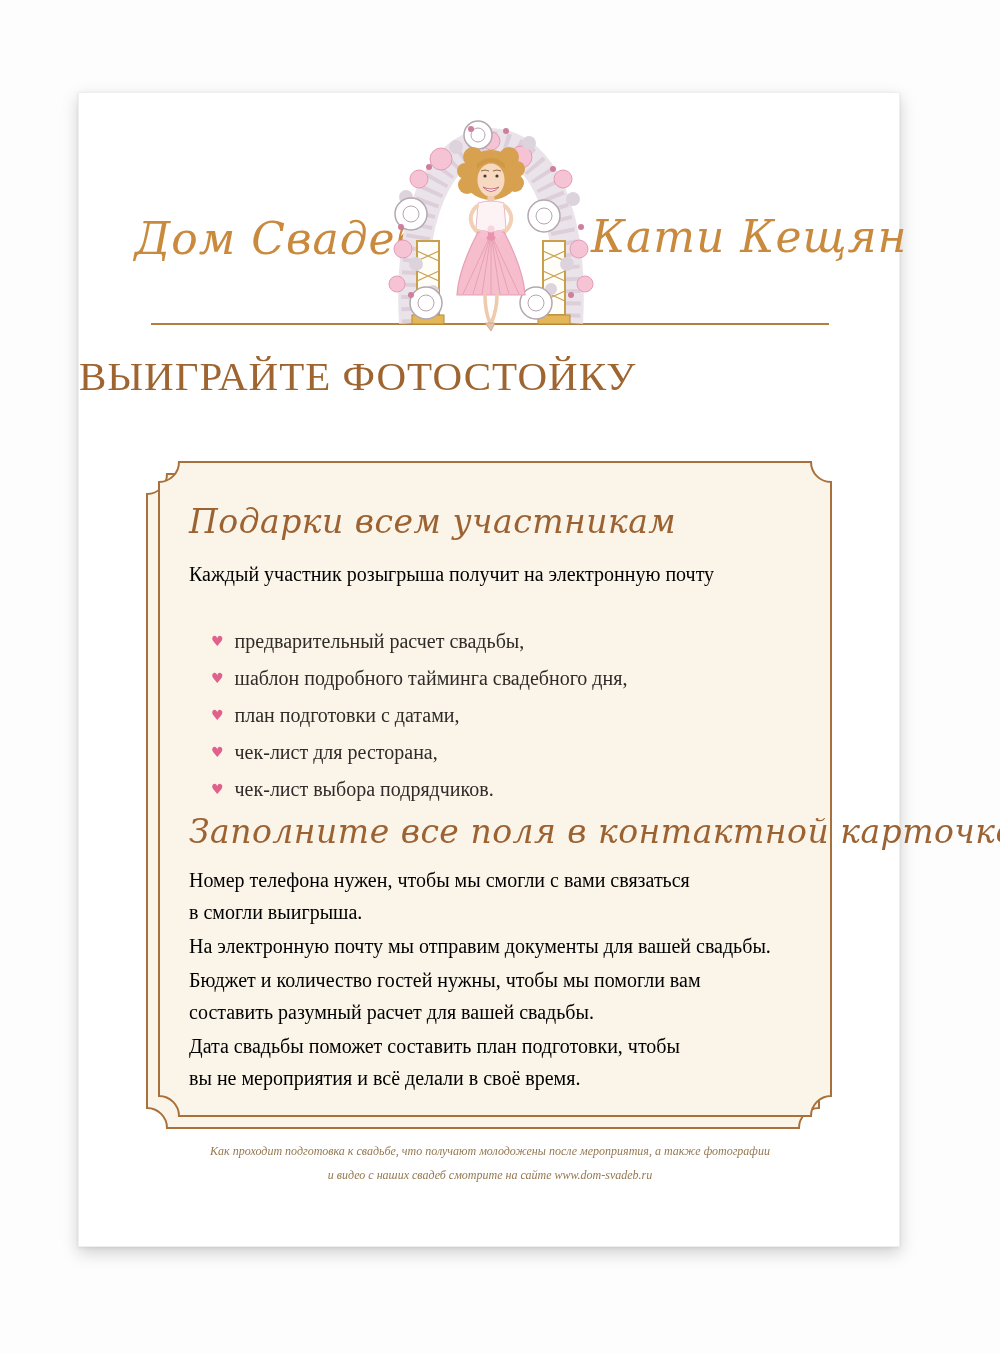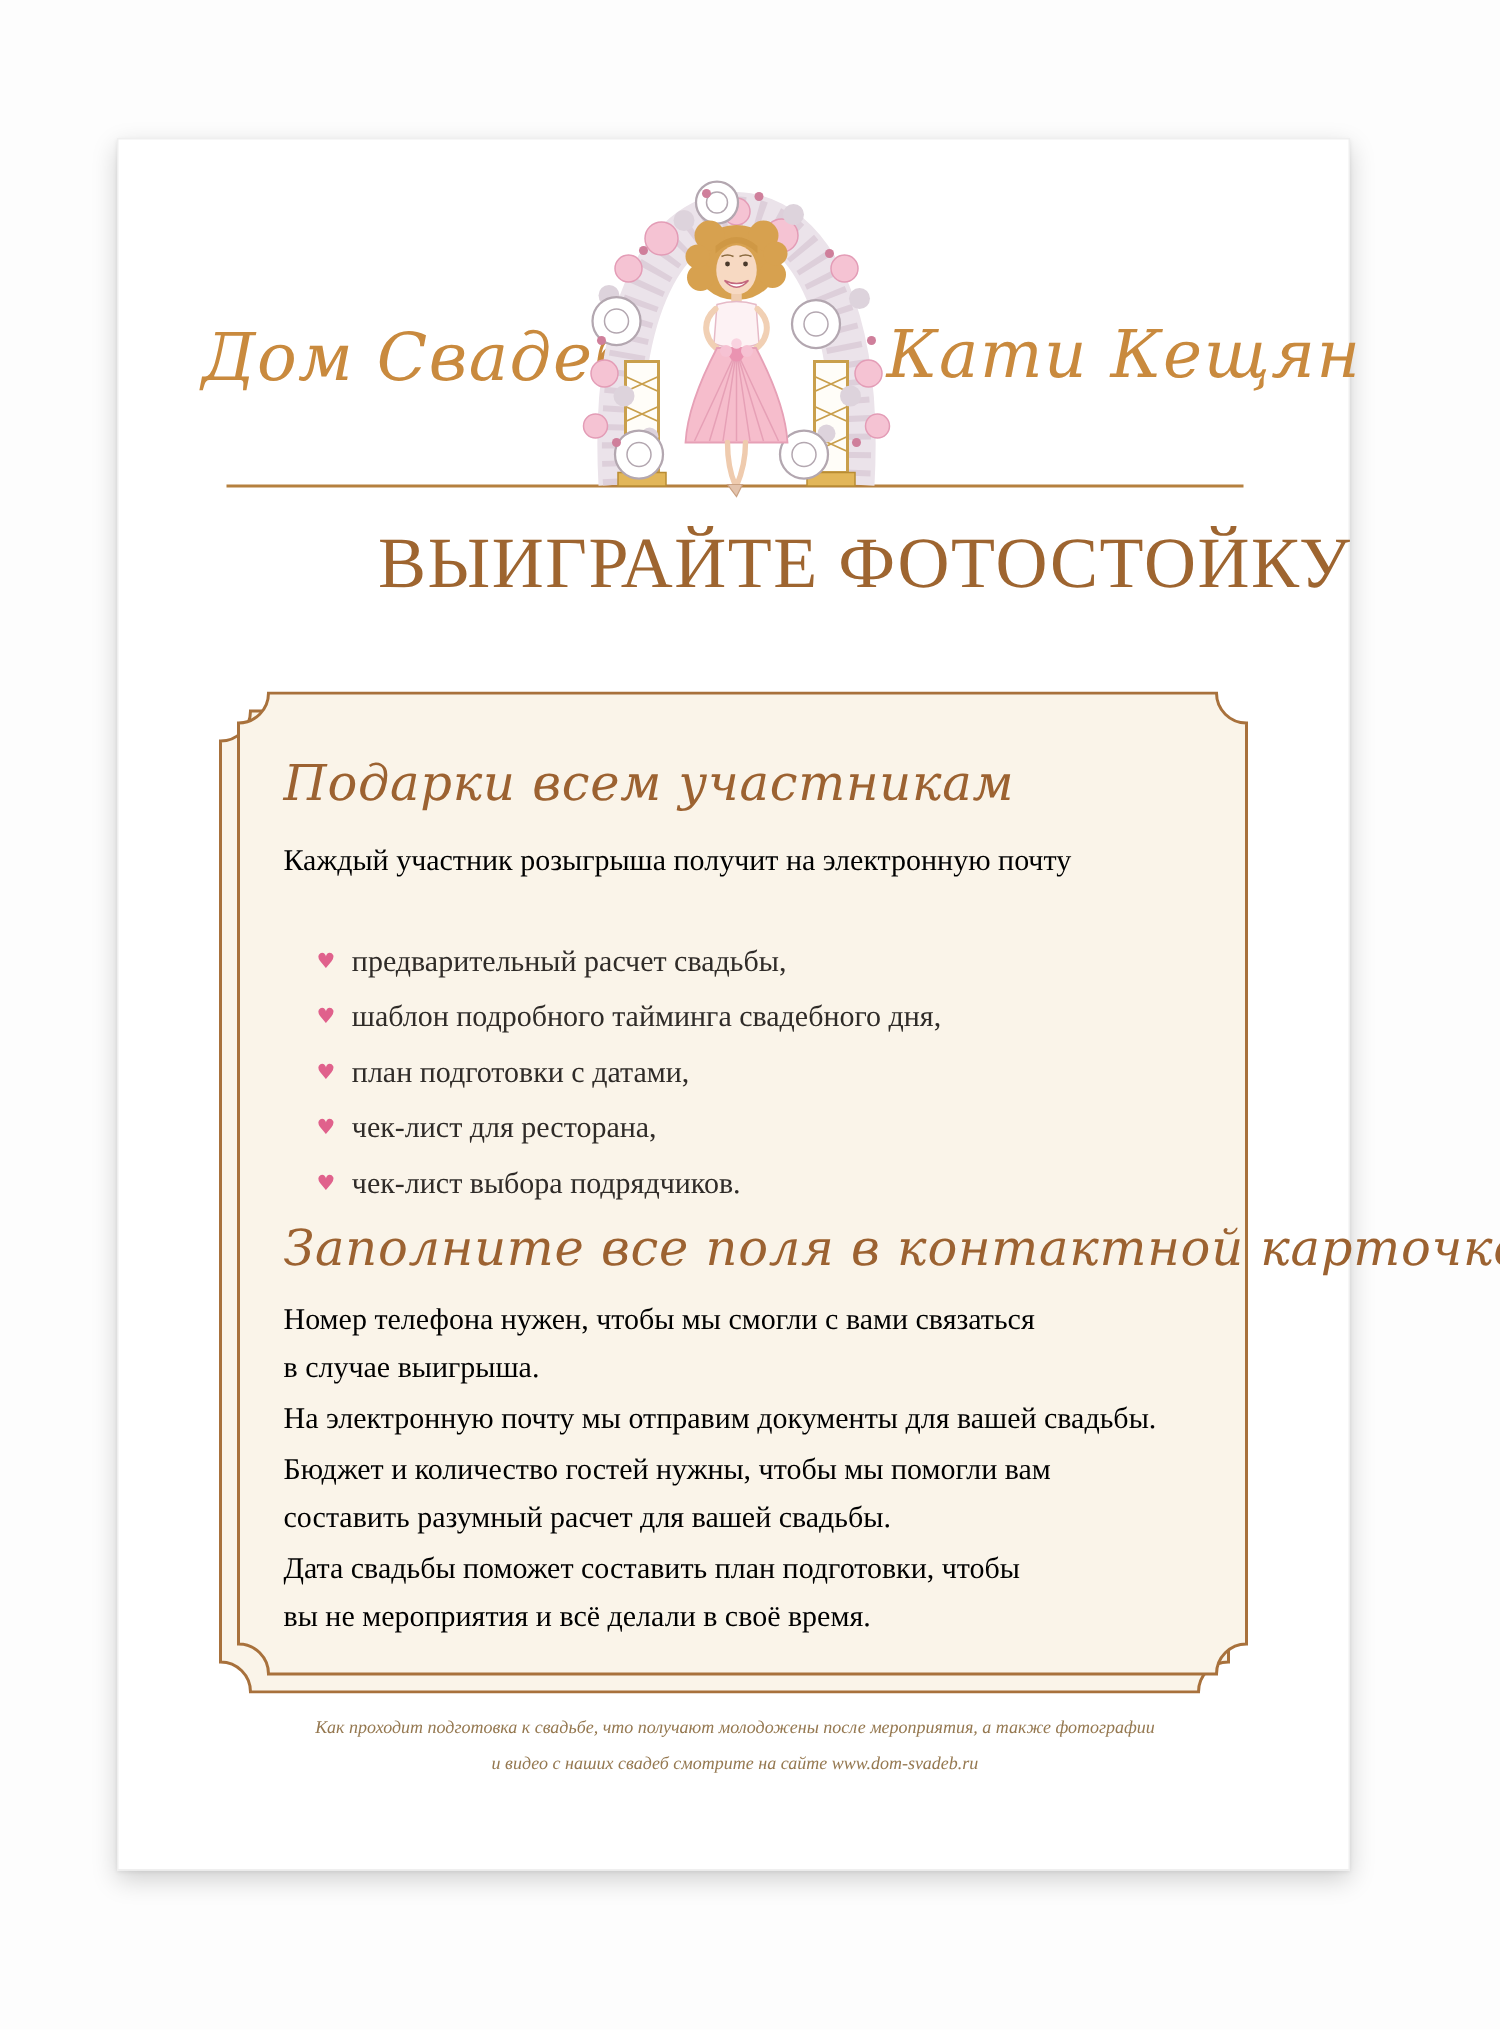--- a/index.html
+++ b/index.html
@@ -35,22 +35,22 @@
     position:absolute;left:72px;top:230px;
     width:678px;height:2px;background:#b5803f;
   }
   .illustration{
     position:absolute;left:302px;top:26px;
     width:220px;height:214px;z-index:2;
   }
   
   .poster-title{
     position:absolute;left:0;top:260px;width:822px;
-    text-align:right;color:#9e6530;
-    font-size:48px;line-height:46px;
+    text-align:left;color:#9e6530;
+    font-size:41px;line-height:46px;
     letter-spacing:1px;font-weight:normal;margin:0;
     font-family:"Liberation Serif", serif;
   }
   
   .frame{
     position:absolute;left:68px;top:369px;
     width:684px;height:666px;
   }
   .frame-border{position:absolute;left:-1px;top:-1px;}
   .frame-content{position:absolute;left:0;top:0;width:604px;height:666px;}
@@ -209,21 +209,21 @@
 
       <div class="bullet-line" style="top:163px"><span class="heart">♥</span><span>предварительный расчет свадьбы,</span></div>
       <div class="bullet-line" style="top:200px"><span class="heart">♥</span><span>шаблон подробного тайминга свадебного дня,</span></div>
       <div class="bullet-line" style="top:237px"><span class="heart">♥</span><span>план подготовки с датами,</span></div>
       <div class="bullet-line" style="top:274px"><span class="heart">♥</span><span>чек-лист для ресторана,</span></div>
       <div class="bullet-line" style="top:311px"><span class="heart">♥</span><span>чек-лист выбора подрядчиков.</span></div>
 
       <h2 class="script-heading" style="top:350px">Заполните все поля в контактной карточке</h2>
 
       <div class="bl" style="top:402px">Номер телефона нужен, чтобы мы смогли с вами связаться</div>
-      <div class="bl" style="top:434px">в случае выигрыша.</div>
+      <div class="bl" style="top:434px">в смогли выигрыша.</div>
 
       <div class="bl" style="top:468px">На электронную почту мы отправим документы для вашей свадьбы.</div>
 
       <div class="bl" style="top:502px">Бюджет и количество гостей нужны, чтобы мы помогли вам</div>
       <div class="bl" style="top:534px">составить разумный расчет для вашей свадьбы.</div>
 
       <div class="bl" style="top:568px">Дата свадьбы поможет составить план подготовки, чтобы</div>
       <div class="bl" style="top:600px">вы не мероприятия и всё делали в своё время.</div>
     </div>
   </div>

